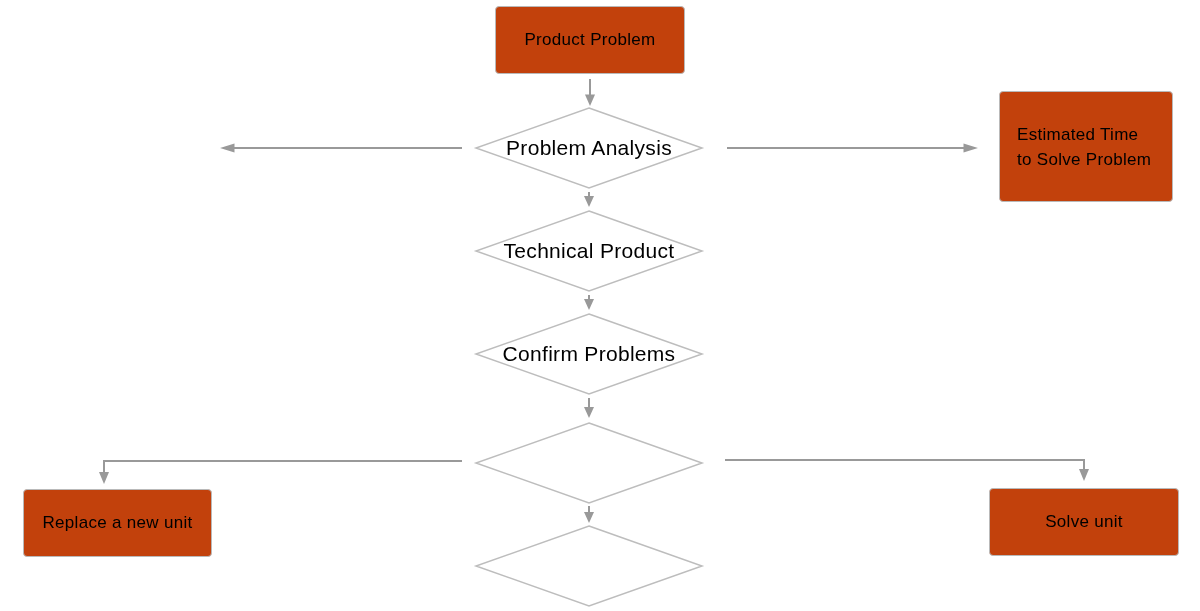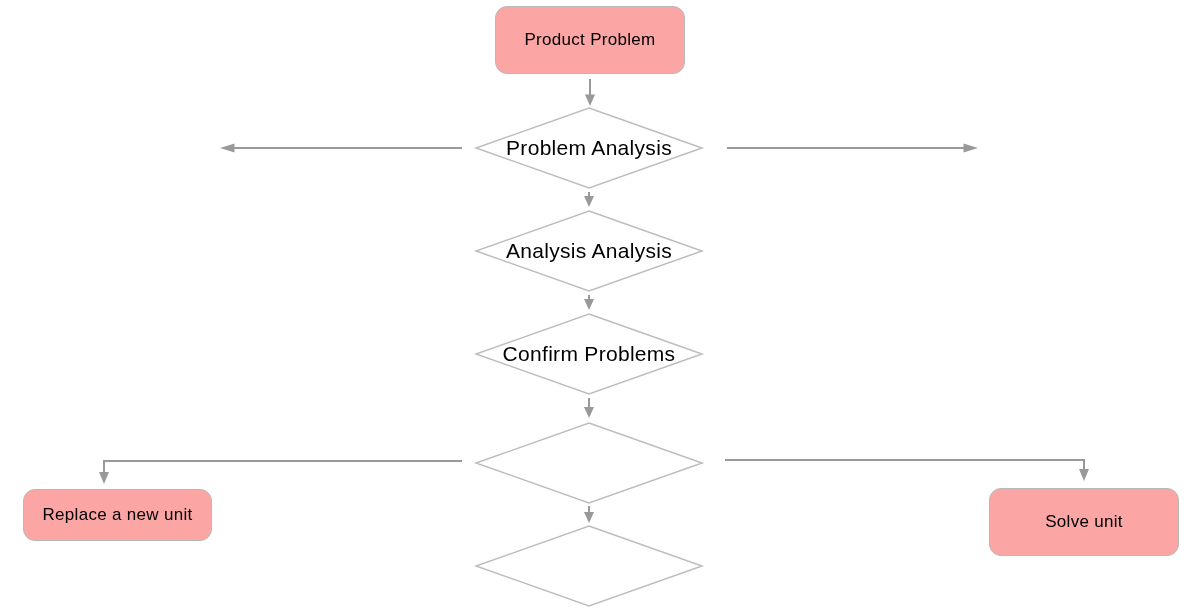--- a/index.html
+++ b/index.html
@@ -13,22 +13,22 @@
     overflow: hidden;
   }
   .layer { position: absolute; left: 0; top: 0; }
   .diamond { fill: #ffffff; stroke: #bdbdbd; stroke-width: 1.5; }
   .arrow-line { stroke: #999999; stroke-width: 2; fill: none; }
   .arrow-head { fill: #999999; stroke: none; }
   .box {
     position: absolute;
     box-sizing: border-box;
     border: 1.5px solid #b9b9b9;
-    border-radius: 12px;
-    background: #fca5a5;
+    border-radius: 4px;
+    background: #c2410c;
     display: flex;
     align-items: center;
     justify-content: center;
     font-size: 17px;
     letter-spacing: 0.3px;
     white-space: nowrap;
   }
   .box.left-align {
     flex-direction: column;
     align-items: flex-start;
@@ -86,30 +86,34 @@
 
     <polyline class="arrow-line" points="725,460 1084,460 1084,469.5"></polyline>
     <path class="arrow-head" d="M1084,481 L1079,469 L1089,469 Z"></path>
   </svg>
 
   <div class="box" style="left:495px; top:6px; width:190px; height:68px;">
     <span>Product Problem</span>
   </div>
 
 
+  <div class="box left-align" style="left:999px; top:91px; width:174px; height:111px;">
+    <div>Estimated Time</div>
+    <div>to Solve Problem</div>
+  </div>
 
-  <div class="box" style="left:23px; top:489px; width:189px; height:52px;">
+  <div class="box" style="left:23px; top:489px; width:189px; height:68px;">
     <span>Replace a new unit</span>
   </div>
 
   <div class="box" style="left:989px; top:488px; width:190px; height:68px;">
     <span>Solve unit</span>
   </div>
 
   <div class="dlabel" style="left:476px; top:137px;">Problem Analysis</div>
 
-  <div class="dlabel" style="left:476px; top:240px;">Analysis Analysis</div>
+  <div class="dlabel" style="left:476px; top:240px;">Technical Product</div>
 
   <div class="dlabel" style="left:476px; top:343px;">Confirm Problems</div>
 
 
 
 </div>
 
 </body></html>

